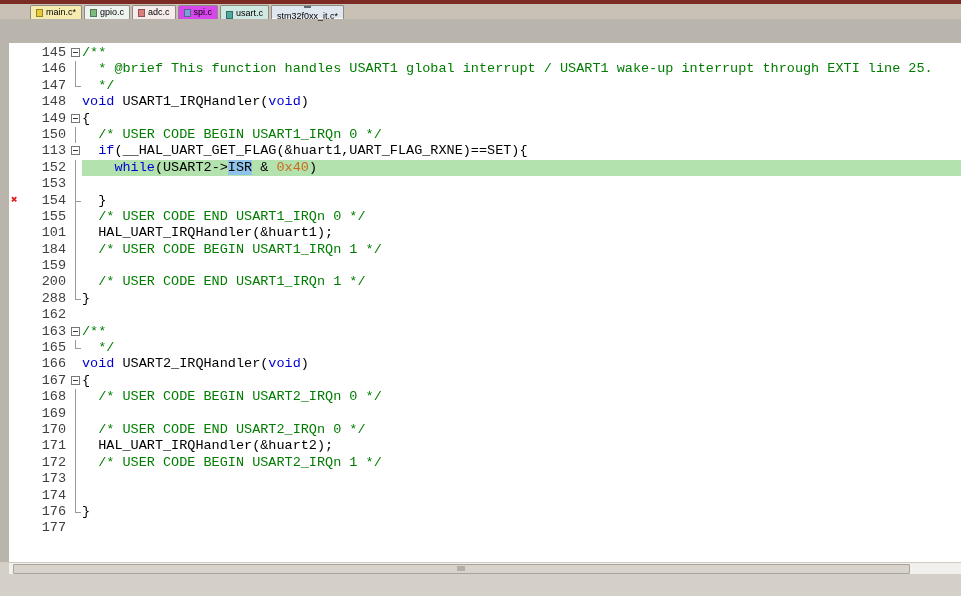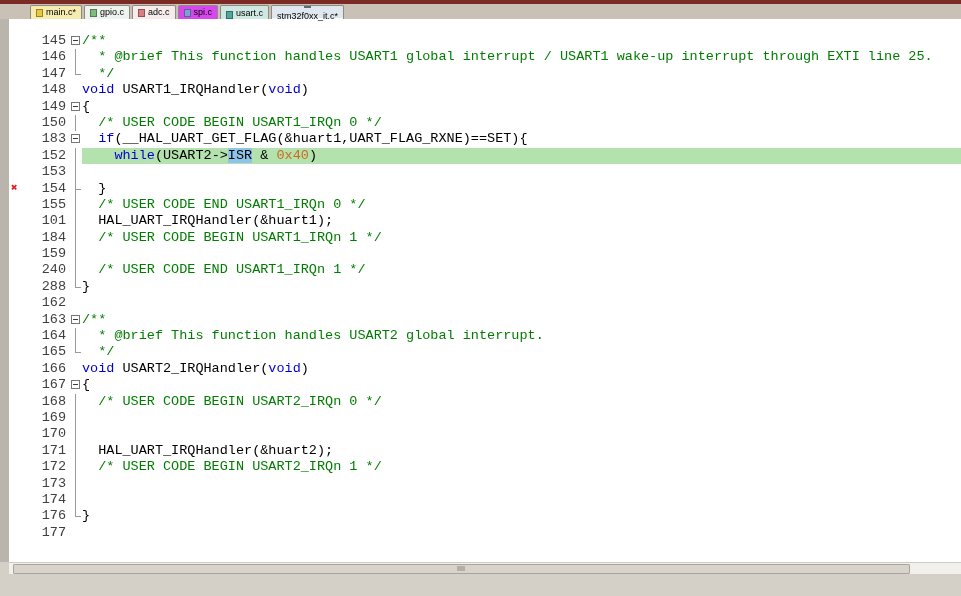--- a/index.html
+++ b/index.html
@@ -16,21 +16,21 @@
   .tab{
     display:flex;align-items:center;gap:3px;height:13px;padding:0 5px;margin-right:2px;
     border:1px solid #8e8a82;border-bottom:none;border-radius:2px 2px 0 0;
     font-size:9px;line-height:11px;color:#000;white-space:nowrap;cursor:default;
   }
   .tab.active{box-shadow:0 -1px 0 #fff inset;flex-direction:column;}
   .ticon{width:7px;height:8px;display:inline-block;border:1px solid rgba(0,0,0,.35);box-sizing:border-box;}
   .editor-wrap{
     height:543px;padding-left:9px;box-sizing:border-box;overflow:hidden;background:#b9b5ad;
   }
-  #lines{background:var(--editorbg);height:100%;padding-top:14px;box-sizing:border-box;overflow:hidden;}
+  #lines{background:var(--editorbg);height:100%;padding-top:2px;box-sizing:border-box;overflow:hidden;margin-top:24px;}
   .row{
     display:flex;height:16.4px;line-height:16.4px;background:var(--editorbg);
     font-family:"Liberation Mono","DejaVu Sans Mono",monospace;font-size:13.5px;
   }
   .m-err{width:18px;flex:none;position:relative;}
   .errx{position:absolute;left:2px;top:1px;color:var(--err);font-size:11px;font-weight:bold;line-height:13px;}
   .lnum{width:42px;flex:none;text-align:right;padding-right:3px;color:var(--gnum);box-sizing:border-box;}
   .fold{width:13px;flex:none;position:relative;}
   .fbox{position:absolute;left:2px;top:3px;width:9px;height:9px;border:1px solid #767676;background:#fff;box-sizing:border-box;}
   .fminus{position:absolute;left:1px;top:3px;width:5px;height:1px;background:#3a3a3a;}
@@ -136,21 +136,21 @@
       <div class="row">
         <span class="m-err"></span>
         <span class="lnum">150</span>
         <span class="fold">
           <span class="fv"></span>
         </span>
         <span class="code"><span class="c-pl">  </span><span class="c-com">/* USER CODE BEGIN USART1_IRQn 0 */</span></span>
       </div>
       <div class="row">
         <span class="m-err"></span>
-        <span class="lnum">183</span>
+        <span class="lnum">113</span>
         <span class="fold">
           <span class="fbox">
             <span class="fminus"></span>
           </span>
         </span>
         <span class="code"><span class="c-pl">  </span><span class="c-kw">if</span><span class="c-pl">(__HAL_UART_GET_FLAG(&amp;huart1,UART_FLAG_RXNE)==SET){</span></span>
       </div>
       <div class="row">
         <span class="m-err"></span>
         <span class="lnum">152</span>
@@ -205,21 +205,21 @@
       <div class="row">
         <span class="m-err"></span>
         <span class="lnum">159</span>
         <span class="fold">
           <span class="fv"></span>
         </span>
         <span class="code"></span>
       </div>
       <div class="row">
         <span class="m-err"></span>
-        <span class="lnum">240</span>
+        <span class="lnum">200</span>
         <span class="fold">
           <span class="fv"></span>
         </span>
         <span class="code"><span class="c-pl">  </span><span class="c-com">/* USER CODE END USART1_IRQn 1 */</span></span>
       </div>
       <div class="row">
         <span class="m-err"></span>
         <span class="lnum">288</span>
         <span class="fold">
           <span class="fv half"></span>
@@ -235,28 +235,20 @@
       </div>
       <div class="row">
         <span class="m-err"></span>
         <span class="lnum">163</span>
         <span class="fold">
           <span class="fbox">
             <span class="fminus"></span>
           </span>
         </span>
         <span class="code"><span class="c-com">/**</span></span>
-      </div>
-      <div class="row">
-        <span class="m-err"></span>
-        <span class="lnum">164</span>
-        <span class="fold">
-          <span class="fv"></span>
-        </span>
-        <span class="code"><span class="c-com">  * @brief This function handles USART2 global interrupt.</span></span>
       </div>
       <div class="row">
         <span class="m-err"></span>
         <span class="lnum">165</span>
         <span class="fold">
           <span class="fv half"></span>
           <span class="fh"></span>
         </span>
         <span class="code"><span class="c-com">  */</span></span>
       </div>
@@ -291,21 +283,21 @@
           <span class="fv"></span>
         </span>
         <span class="code"></span>
       </div>
       <div class="row">
         <span class="m-err"></span>
         <span class="lnum">170</span>
         <span class="fold">
           <span class="fv"></span>
         </span>
-        <span class="code"><span class="c-pl">  </span></span>
+        <span class="code"><span class="c-pl">  </span><span class="c-com">/* USER CODE END USART2_IRQn 0 */</span></span>
       </div>
       <div class="row">
         <span class="m-err"></span>
         <span class="lnum">171</span>
         <span class="fold">
           <span class="fv"></span>
         </span>
         <span class="code"><span class="c-pl">  HAL_UART_IRQHandler(&amp;huart2);</span></span>
       </div>
       <div class="row">

